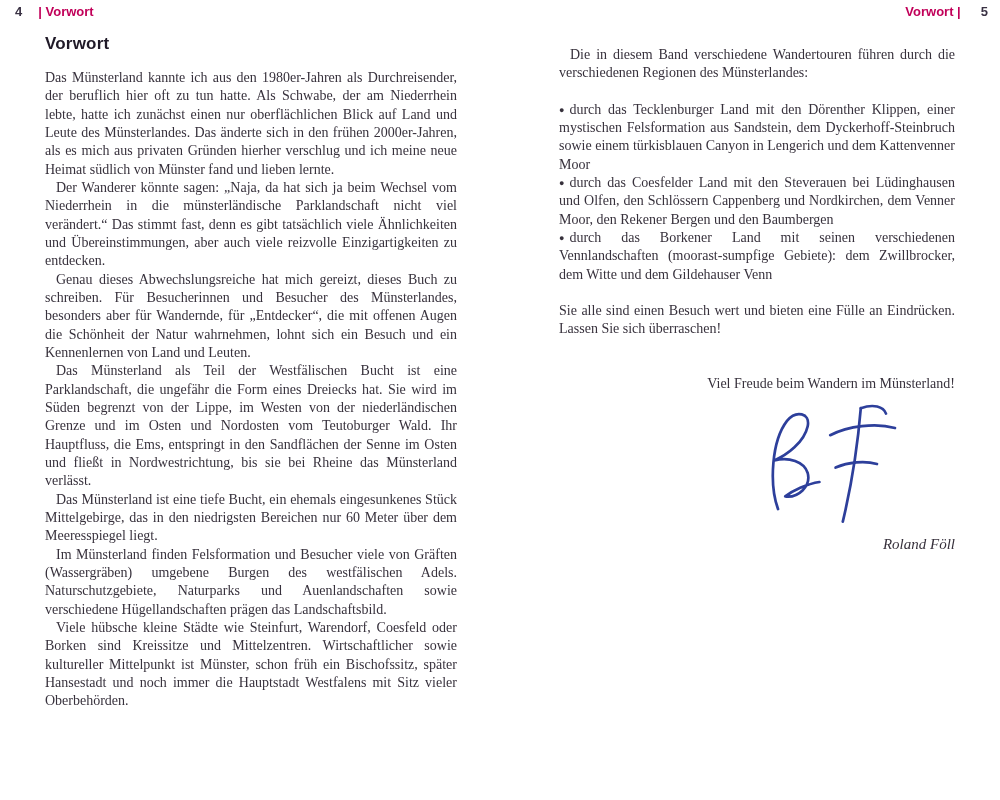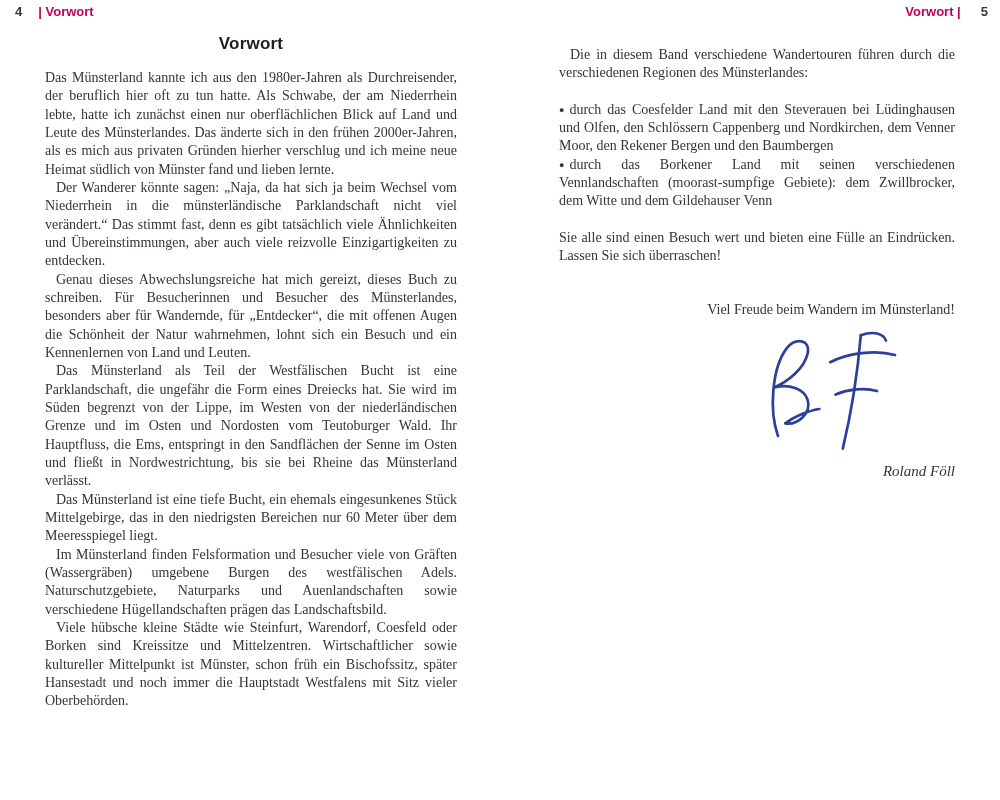--- a/index.html
+++ b/index.html
@@ -24,21 +24,21 @@
   .ph-right .pnum { margin-left: 20px; }
 
   
   .columns { position: absolute; top: 34px; left: 45px; right: 45px; display: flex; }
   .col-left  { width: 412px; }
   .col-right { width: 396px; margin-left: auto; padding-top: 12px; }
 
   h1.section-heading {
     font-family: "Liberation Sans", sans-serif;
     font-size: 17px; font-weight: bold; color: #201a28;
-    margin: 0 0 15px 0; letter-spacing: .2px; text-align: center;
+    margin: 0 0 15px 0; letter-spacing: .2px;
   }
 
   p {
     margin: 0;
     font-size: 14px;
     line-height: 1.31;
     text-align: justify;
     hyphens: auto;
     -webkit-hyphens: auto;
   }
@@ -86,20 +86,21 @@
       <p class="ind">Das Münsterland als Teil der Westfälischen Bucht ist eine Parklandschaft, die ungefähr die Form eines Dreiecks hat. Sie wird im Süden begrenzt von der Lippe, im Westen von der niederländischen Grenze und im Osten und Nordosten vom Teutoburger Wald. Ihr Hauptfluss, die Ems, entspringt in den Sandflächen der Senne im Osten und fließt in Nordwestrichtung, bis sie bei Rheine das Münsterland verlässt.</p>
       <p class="ind">Das Münsterland ist eine tiefe Bucht, ein ehemals eingesunkenes Stück Mittelgebirge, das in den niedrigsten Bereichen nur 60 Meter über dem Meeresspiegel liegt.</p>
       <p class="ind">Im Münsterland finden Felsformation und Besucher viele von Gräften (Wassergräben) umgebene Burgen des westfälischen Adels. Naturschutzgebiete, Naturparks und Auenlandschaften sowie verschiedene Hügellandschaften prägen das Landschaftsbild.</p>
       <p class="ind">Viele hübsche kleine Städte wie Steinfurt, Warendorf, Coesfeld oder Borken sind Kreissitze und Mittelzentren. Wirtschaftlicher sowie kultureller Mittelpunkt ist Münster, schon früh ein Bischofssitz, später Hansestadt und noch immer die Hauptstadt Westfalens mit Sitz vieler Oberbehörden.</p>
     </section>
 
     <section class="col col-right">
       <p class="ind">Die in diesem Band verschiedene Wandertouren führen durch die verschiedenen Regionen des Münsterlandes:</p>
 
       <div class="bullets">
+        <p class="bullet"><span class="dot">●</span><span>durch das Tecklenburger Land mit den Dörenther Klippen, einer mystischen Felsformation aus Sandstein, dem Dyckerhoff-Steinbruch sowie einem türkisblauen Canyon in Lengerich und dem Kattenvenner Moor</span></p>
         <p class="bullet"><span class="dot">●</span><span>durch das Coesfelder Land mit den Steverauen bei Lüdinghausen und Olfen, den Schlössern Cappenberg und Nordkirchen, dem Venner Moor, den Rekener Bergen und den Baumbergen</span></p>
         <p class="bullet"><span class="dot">●</span><span>durch das Borkener Land mit seinen verschiedenen Vennlandschaften (moorast-sumpfige Gebiete): dem Zwillbrocker, dem Witte und dem Gildehauser Venn</span></p>
       </div>
 
       <p class="closing">Sie alle sind einen Besuch wert und bieten eine Fülle an Eindrücken. Lassen Sie sich überraschen!</p>
 
       <p class="farewell">Viel Freude beim Wandern im Münsterland!</p>
 
       <div class="signature">
         <svg viewBox="0 0 200 140" fill="none" stroke="#2d3f9b" stroke-width="3" stroke-linecap="round" stroke-linejoin="round">

